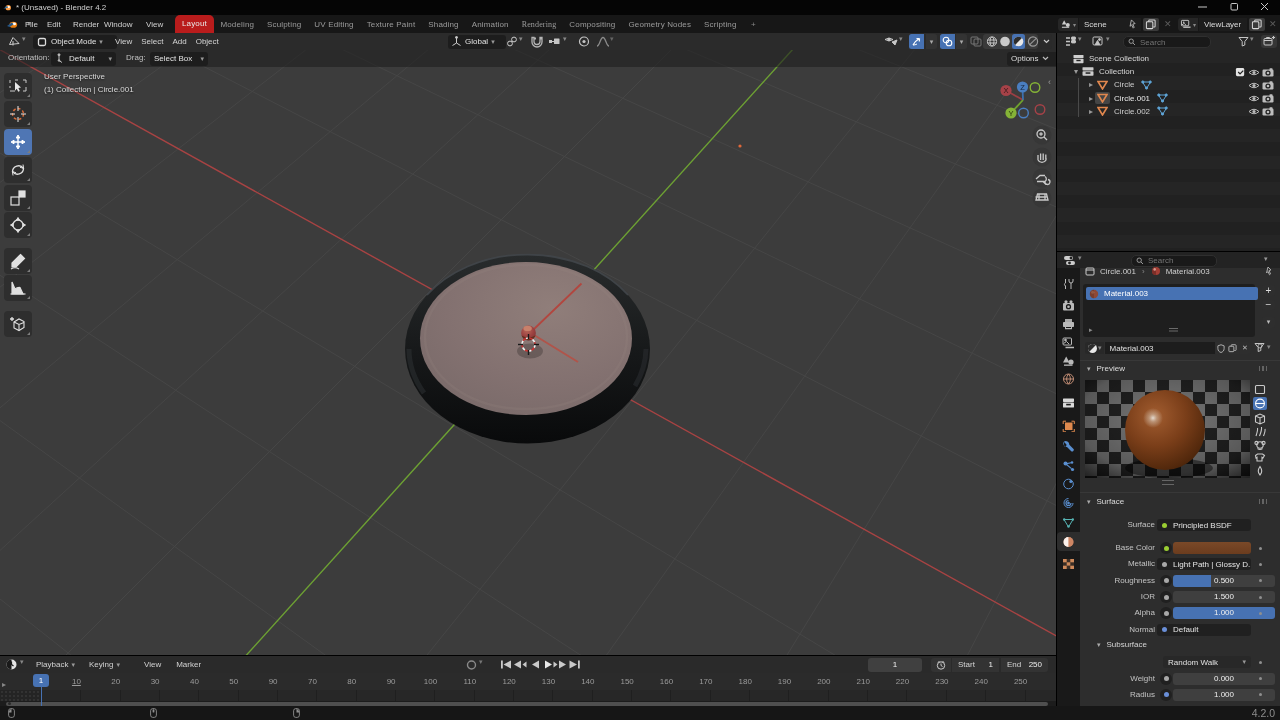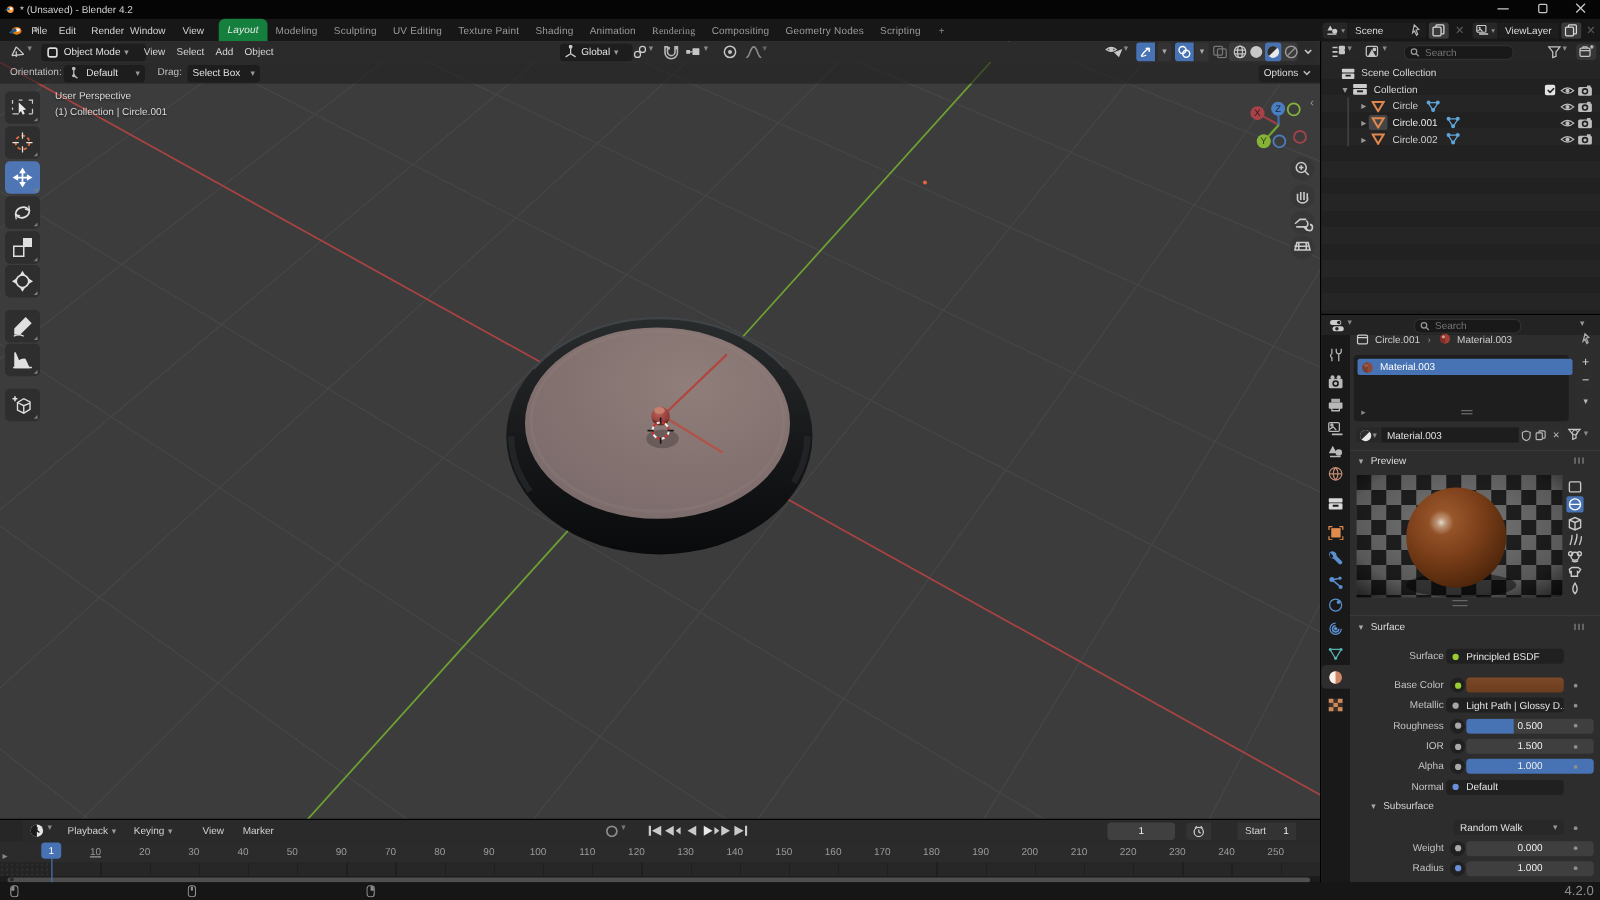--- a/index.html
+++ b/index.html
@@ -36,21 +36,21 @@
   </svg>
   <div class="abs" style="left:27px;top:2px;width:9px;height:13px;color:#888;font-size:8px;line-height:13px;">▾</div>
 
   <div class="abs" style="left:25px;top:5px;color:#d2d2d2;">File</div>
   <div class="abs" style="left:47px;top:5px;color:#d2d2d2;">Edit</div>
   <div class="abs" style="left:73px;top:5px;color:#d2d2d2;">Render</div>
   <div class="abs" style="left:104px;top:5px;color:#d2d2d2;">Window</div>
   <div class="abs" style="left:146px;top:5px;color:#d2d2d2;">View</div>
 
   <div class="abs row" style="left:175px;top:0;height:18px;color:#9b9b9b;letter-spacing:0.15px;">
-    <span style="background:#15803d;color:#e8e8e8;height:18px;line-height:18px;padding:0 7px;border-radius:5px 5px 0 0;font-style:italic;">Layout</span>
+    <span style="background:#b91c1c;color:#e8e8e8;height:18px;line-height:18px;padding:0 7px;border-radius:5px 5px 0 0;">Layout</span>
     <span style="padding:0 6.5px;">Modeling</span>
     <span style="padding:0 6.5px;">Sculpting</span>
     <span style="padding:0 6.5px;">UV Editing</span>
     <span style="padding:0 6.5px;">Texture Paint</span>
     <span style="padding:0 6.5px;">Shading</span>
     <span style="padding:0 6.5px;">Animation</span>
     <span style="padding:0 6.5px;font-family:Liberation Serif, serif;">Rendering</span>
     <span style="padding:0 6.5px;">Compositing</span>
     <span style="padding:0 6.5px;">Geometry Nodes</span>
     <span style="padding:0 6.5px;">Scripting</span>
@@ -964,21 +964,21 @@
       </div>
     <div class="slider" style="top:436.7px;">
         <div class="slval">1.000</div>
       </div>
     <div class="deco" style="top:441.2px;"></div>
   </div>
 </div>
 
 <div class="abs" id="timeline" style="left:0;top:656px;width:1056px;height:50px;background:#262626;overflow:hidden;">
 
-  <div class="abs" style="left:0;top:0;width:1056px;height:17px;background:#2a2a2a;margin-left:18px;">
+  <div class="abs" style="left:0;top:0;width:1056px;height:17px;background:#2a2a2a;">
     <svg class="abs" style="left:6px;top:3px" width="12" height="11" viewBox="0 0 12 11">
         <circle cx="5.5" cy="5.5" r="5" fill="#e5e5e5"></circle>
         <path d="M5.5 0.5 a5 5 0 0 0 0 10 Z" fill="#1a1a1a"></path>
         <path d="M5.5 2.5 V5.5 L7.5 7" stroke="#1a1a1a" fill="none" stroke-width="1.2"></path>
       </svg>
     <div class="abs" style="left:20px;top:2px;color:#888;font-size:7px;">▾</div>
     <div class="abs row" style="left:36px;top:0;height:17px;color:#d2d2d2;">
       <span>Playback</span>
         <span style="margin-left:3px;color:#999;font-size:7px;">▾</span>
       <span style="margin-left:14px;">Keying</span>
@@ -994,21 +994,21 @@
       <g fill="#c9c9c9">
         <path d="M1 0.5 h1.8 v8 H1 Z M11 0.5 v8 L3.5 4.5 Z"></path>
         <path d="M22.5 0.5 v8 L15.5 4.5 Z M24 4.5 l4 -3 v6 Z" transform="translate(-1.5 0)"></path>
         <path d="M39 0.5 v8 L32 4.5 Z"></path>
         <path d="M45 0.5 l7 4 l-7 4 Z" fill="#e8e8e8"></path>
         <path d="M57.5 0.5 v8 l7 -4 Z M56 4.5 l-4 -3 v6 Z" transform="translate(1.5 0)"></path>
         <path d="M69.5 0.5 h1.8 v8 h-1.8 Z M68.5 4.5 l-7.5 -4 v8 Z" transform="translate(8.5 0)"></path>
       </g>
     </svg>
     <div class="abs" style="left:868px;top:1.5px;width:54px;height:14px;background:#404040;border-radius:3px;color:#f0f0f0;text-align:center;line-height:14px;">1</div>
-    <div class="abs row" style="left:931px;top:1.5px;height:14px;gap:20px;">
+    <div class="abs row" style="left:931px;top:1.5px;height:14px;">
       <div class="row" style="background:#333;border-radius:3px 0 0 3px;height:14px;width:20px;justify-content:center;">
         <svg width="10" height="10" viewBox="0 0 10 10">
             <g fill="none" stroke="#ccc">
               <circle cx="5" cy="5.5" r="3.7"></circle>
               <path d="M5 3.5 V5.5 L6.5 6.5 M3.5 1 L2 2.5 M6.5 1 L8 2.5" stroke-width="1"></path>
             </g>
           </svg>
       </div>
       <div class="row" style="background:#333;height:14px;width:47px;padding:0 6px;margin-left:1px;color:#d5d5d5;justify-content:space-between;box-sizing:border-box;">
           <span>Start</span>

